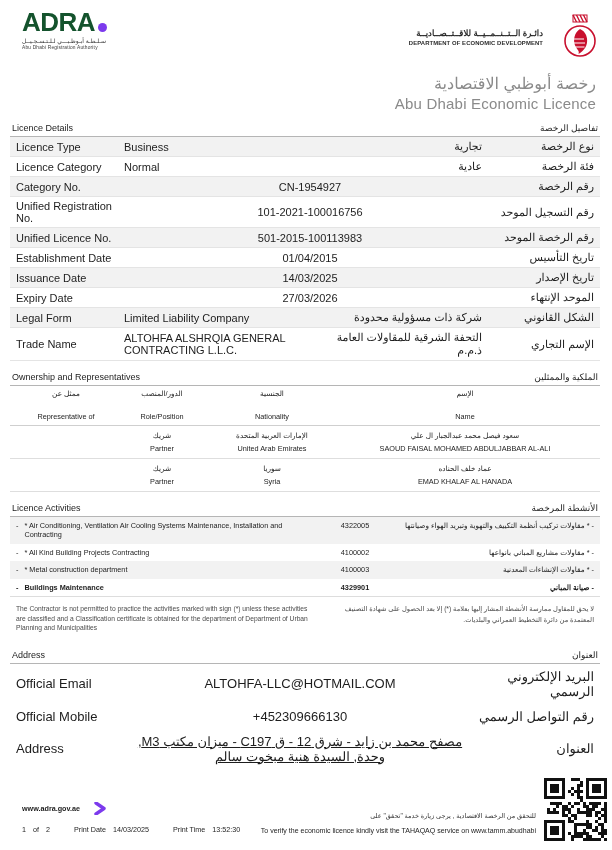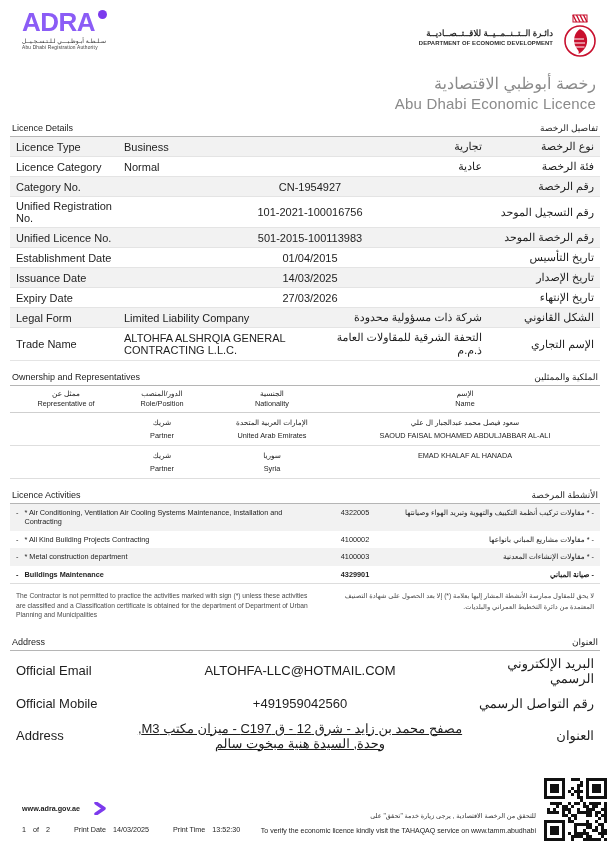--- a/index.html
+++ b/index.html
@@ -9,25 +9,25 @@
     font-family:"Liberation Sans", sans-serif;
     color:#1d1d1d;
     position:relative;
     overflow:hidden;
   }
   .page { position:absolute; inset:0; background:#fff; }
 
   
   .header { display:flex; justify-content:space-between; align-items:flex-start; padding:10px 12px 0 22px; }
   .adra { display:flex; flex-direction:column; }
-  .adra-word { font-size:26px; font-weight:900; color:#8b5cf6; line-height:0.95; letter-spacing:-0.5px; display:flex; }
+  .adra-word { font-size:26px; font-weight:900; color:#14532d; line-height:0.95; letter-spacing:-0.5px; display:flex; align-items:flex-end; }
   .adra-dot { width:9px; height:9px; border-radius:50%; background:#7c3aed; margin:0 0 3px 3px; }
   .adra-sub-ar { font-size:6px; color:#3a3a3a; margin-top:2px; direction:rtl; text-align:left; letter-spacing:1px; width:100px; }
   .adra-sub-en { font-size:4.8px; color:#3a3a3a; margin-top:1px; letter-spacing:0.2px; }
-  .ded { display:flex; align-items:center; gap:7px; margin-top:4px; }
+  .ded { display:flex; align-items:center; gap:17px; margin-top:4px; }
   .ded-text { text-align:right; }
   .ded-ar { font-size:8.5px; font-weight:bold; color:#2b2b2b; direction:rtl; }
   .ded-en { font-size:5.9px; font-weight:bold; color:#2b2b2b; margin-top:2px; letter-spacing:0.1px; }
   .emblem { width:40px; height:46px; }
 
   
   .title-block { text-align:right; padding-right:16px; margin-top:14px; color:#8a8a8a; }
   .title-ar { font-size:16px; direction:rtl;padding-left:18px; }
   .title-en { font-size:15px; margin-top:2px; letter-spacing:0.2px; }
 
@@ -38,21 +38,21 @@
 
   
   .ld-row { display:grid; grid-template-columns:108px 196px 1fr 98px; align-items:center; min-height:19px; padding:3px 6px; font-size:11px; border-bottom:1px solid #e4e4e4; }
   .ld-table .ld-row:nth-child(odd) { background:#f2f2f2; }
   .ld-val-ar { text-align:right; direction:rtl; padding-right:14px; }
   .ld-label-ar { text-align:right; direction:rtl; }
   .ld-center { grid-column:2/4; text-align:center; }
 
   
   .own-head { display:grid; grid-template-columns:100px 92px 128px 1fr; text-align:center; font-size:7.3px; padding:3px 6px 4px 6px; border-bottom:1px solid #cfcfcf; }
-  .own-head .ar { direction:rtl; margin-bottom:1px; }
+  .own-head .ar { direction:rtl; margin-bottom:14px; }
   .own-row { display:grid; grid-template-columns:100px 92px 128px 1fr; text-align:center; font-size:7.3px; padding:5px 6px; border-bottom:1px solid #dedede; }
   .own-row .ar { direction:rtl; margin-bottom:4px; }
 
   
   .act-row { display:grid; grid-template-columns:300px 78px 1fr; font-size:7.3px; padding:4px 6px; align-items:start; }
   .act-table .act-row:nth-child(odd) { background:#f2f2f2; }
   .act-table { border-bottom:1px solid #ddd; }
   .act-en { display:flex; gap:6px; line-height:1.3; padding-right:20px; }
   .act-code { text-align:center; }
   .act-ar { text-align:right; direction:rtl; line-height:1.3; }
@@ -156,21 +156,21 @@
         <span class="ld-label-ar">تاريخ التأسيس</span>
       </div>
       <div class="ld-row">
         <span>Issuance Date</span>
         <span class="ld-center">14/03/2025</span>
         <span class="ld-label-ar">تاريخ الإصدار</span>
       </div>
       <div class="ld-row">
         <span>Expiry Date</span>
         <span class="ld-center">27/03/2026</span>
-        <span class="ld-label-ar">تاريخ الإنتهاء</span>
+        <span class="ld-label-ar">الموحد الإنتهاء</span>
       </div>
       <div class="ld-row">
         <span>Legal Form</span>
         <span>Limited Liability Company</span>
         <span class="ld-val-ar">شركة ذات مسؤولية محدودة</span>
         <span class="ld-label-ar">الشكل القانوني</span>
       </div>
       <div class="ld-row">
         <span>Trade Name</span>
         <span style="width:170px">ALTOHFA ALSHRQIA GENERAL CONTRACTING L.L.C.</span>
@@ -227,20 +227,21 @@
         </div>
         <div>
           <div class="ar">شريك</div>
           <div>Partner</div>
         </div>
         <div>
           <div class="ar">سوريا</div>
           <div>Syria</div>
         </div>
         <div>
+          <div class="ar">عماد خلف الحناده</div>
           <div>EMAD KHALAF AL HANADA</div>
         </div>
       </div>
     </div>
 
     <div class="sec-head">
       <span>Licence Activities</span>
       <span class="ar">الأنشطة المرخصة</span>
     </div>
     <div class="act-table">
@@ -287,21 +288,21 @@
       <span class="ar">العنوان</span>
     </div>
     <div>
       <div class="addr-row">
         <span>Official Email</span>
         <span class="addr-val">ALTOHFA-LLC@HOTMAIL.COM</span>
         <span class="addr-label-ar">البريد الإلكتروني الرسمي</span>
       </div>
       <div class="addr-row">
         <span>Official Mobile</span>
-        <span class="addr-val">+491959042560</span>
+        <span class="addr-val">+452309666130</span>
         <span class="addr-label-ar">رقم التواصل الرسمي</span>
       </div>
       <div class="addr-row">
         <span>Address</span>
         <span class="addr-val rtl">مصفح محمد بن زايد - شرق 12 - ق C197 - ميزان مكتب M3, وحدة, السيدة هنية مبخوت سالم</span>
         <span class="addr-label-ar">العنوان</span>
       </div>
     </div>
   </div>
 

